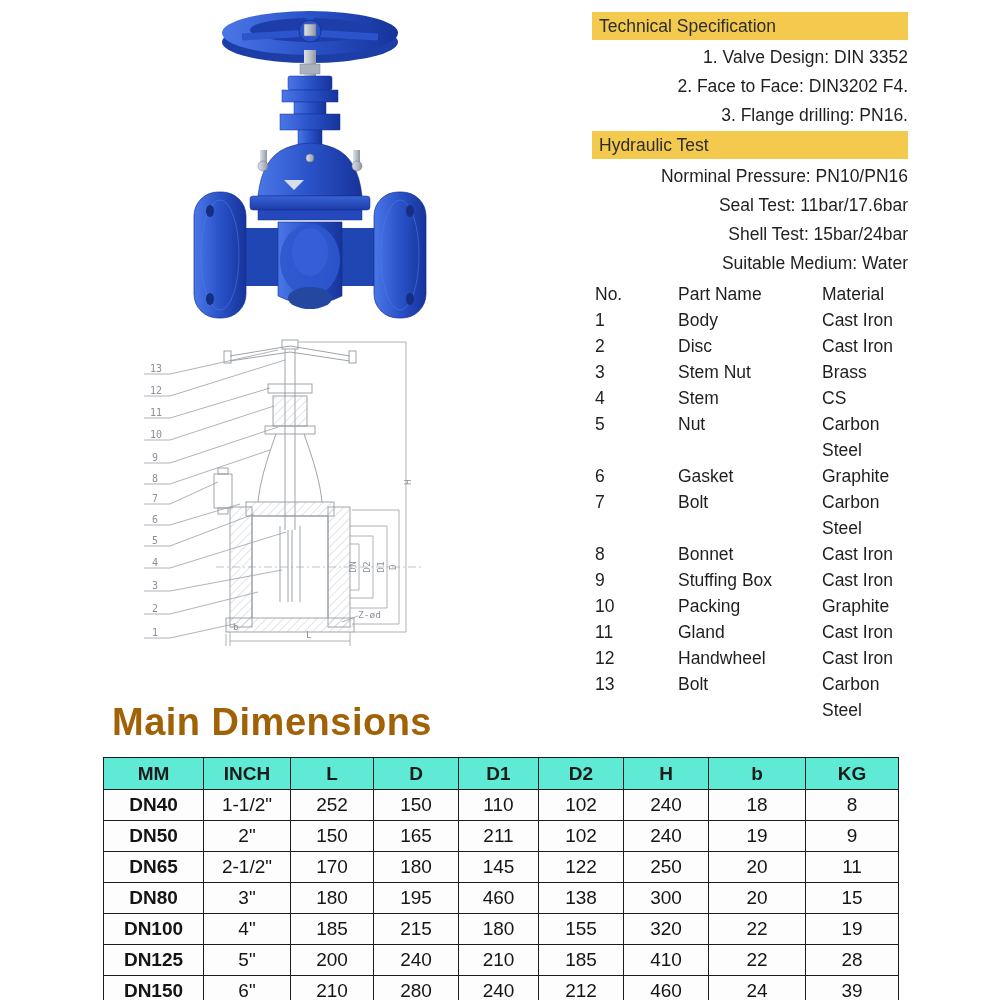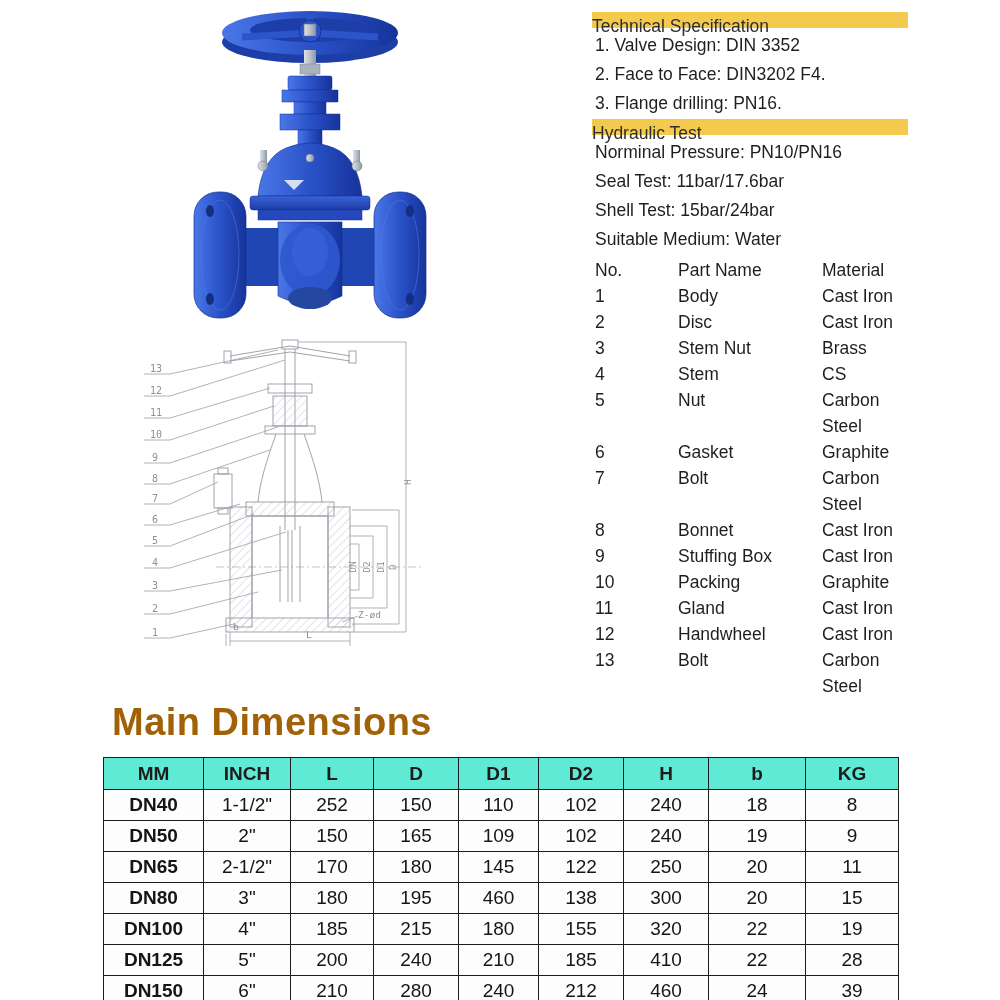--- a/index.html
+++ b/index.html
@@ -6,23 +6,23 @@
   body{font-family:"Liberation Sans",sans-serif;background:#ffffff;}
   .page{position:relative;width:1000px;height:1000px;background:#ffffff;overflow:hidden;}
 
   
   .valve-photo{position:absolute;left:180px;top:0;width:260px;height:320px;}
   .tech-drawing{position:absolute;left:130px;top:330px;width:380px;height:330px;}
   .tech-drawing text{font-family:"DejaVu Sans Mono",monospace;fill:#8b9098;}
 
   
   .spec-col{position:absolute;left:592px;top:12px;width:316px;color:#222;}
-  .band{background:#F3C94E;height:16px;line-height:28px;
+  .band{background:#F3C94E;height:28px;line-height:28px;padding-left:7px;
         font-size:17.5px;color:#2e2e2e;}
-  .spec-list{padding:3px 0 1px 3px;}
+  .spec-list{padding:3px 0 1px 3px;text-align:right;}
   .spec-line{font-size:17.5px;line-height:29px;color:#1f1f1f;white-space:nowrap;}
   .parts{padding-left:3px;padding-top:2px;}
   .parts-row{display:grid;grid-template-columns:57px 118px 1fr;font-size:17.5px;
              line-height:26px;color:#1f1f1f;gap:26px;}
   .parts-head .pcell{color:#1f1f1f;}
 
   
   .dims-title{position:absolute;left:112px;top:701px;font-size:38px;font-weight:800;
               color:#a16207;letter-spacing:0.5px;}
   .dims-table{position:absolute;left:103px;top:757px;border-collapse:collapse;
@@ -329,21 +329,21 @@
         <td>102</td>
         <td>240</td>
         <td>18</td>
         <td>8</td>
       </tr>
         <tr>
         <td style="font-weight:700">DN50</td>
         <td>2"</td>
         <td>150</td>
         <td>165</td>
-        <td>109</td>
+        <td>211</td>
         <td>102</td>
         <td>240</td>
         <td>19</td>
         <td>9</td>
       </tr>
         <tr>
         <td style="font-weight:700">DN65</td>
         <td>2-1/2"</td>
         <td>170</td>
         <td>180</td>

